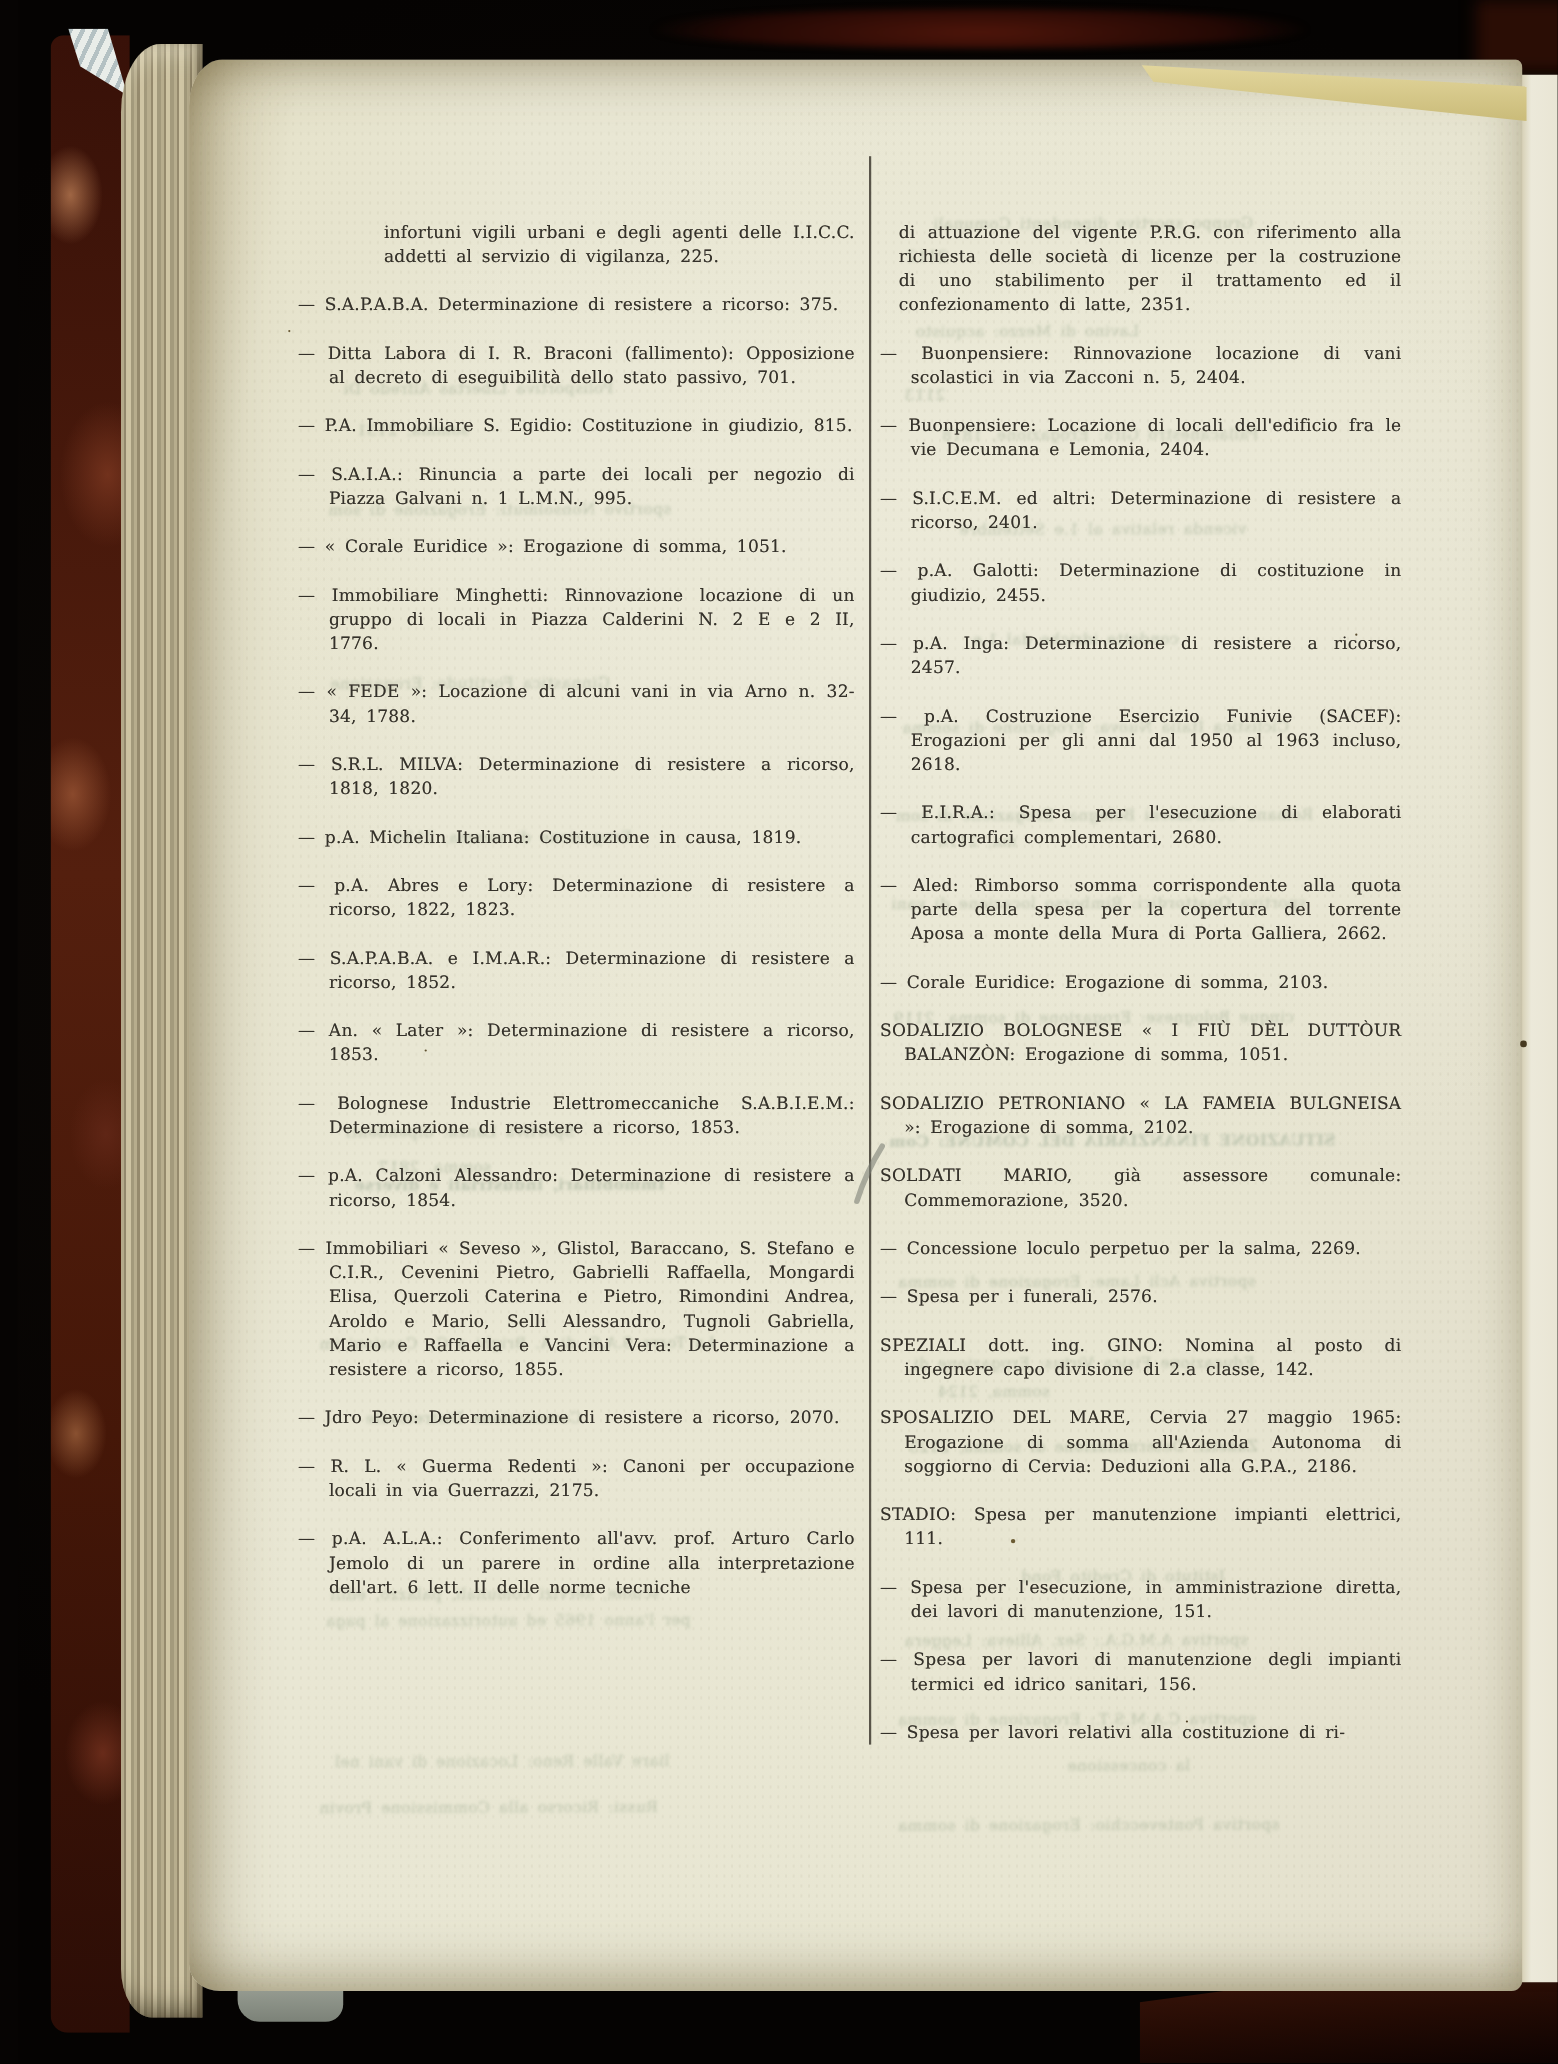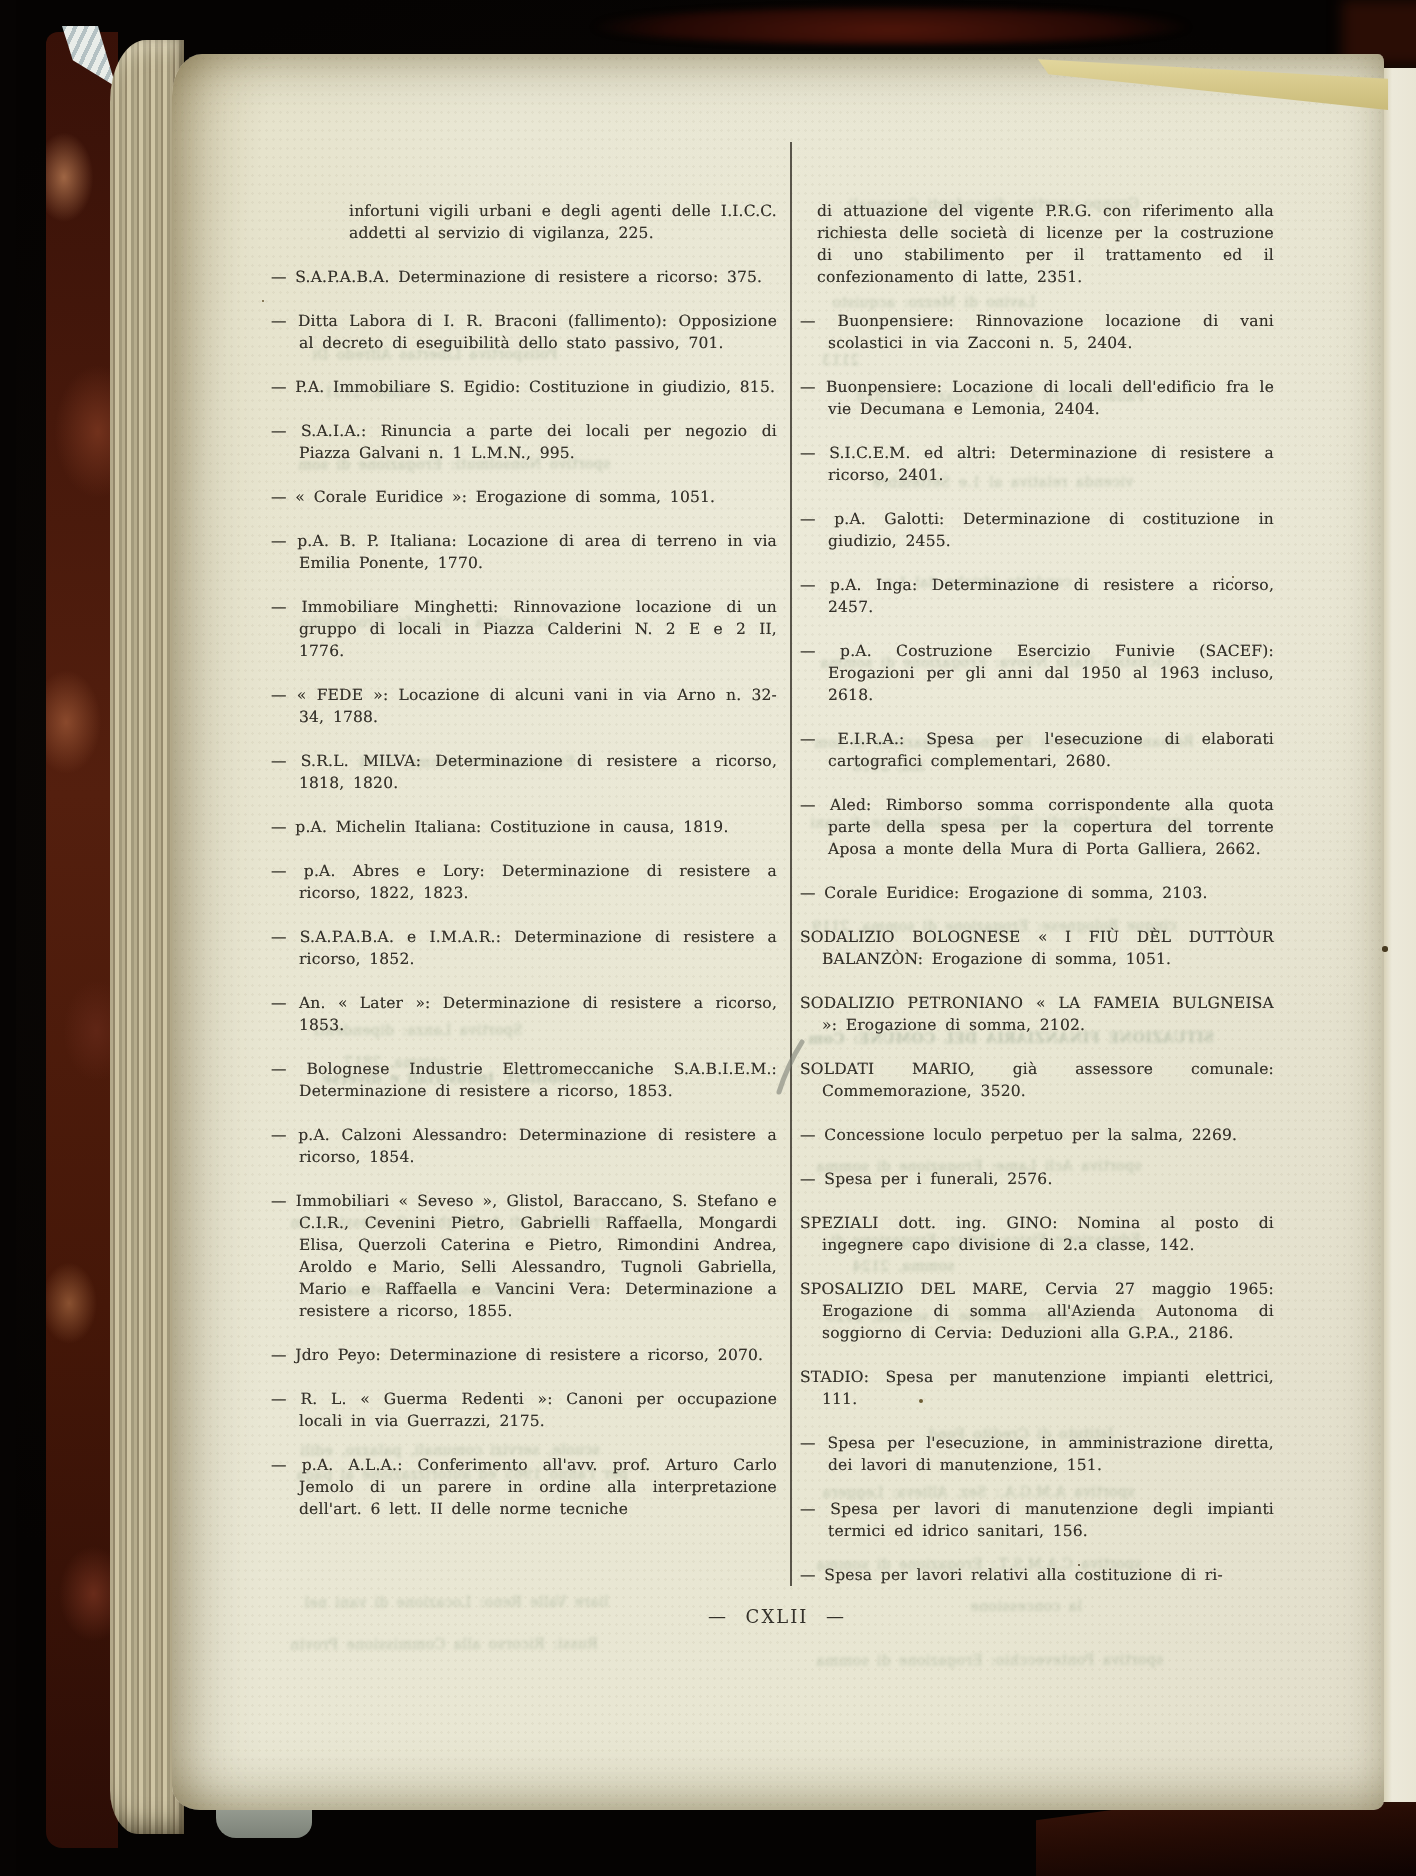--- a/index.html
+++ b/index.html
@@ -139,21 +139,20 @@
         <span class="ghost" style="left: 644px; top: 1598px;">sportiva Pontevecchio: Erogazione di somma</span>
       </div>
 
     <div class="col left" id="col-left">
         <p class="entry cont">infortuni vigili urbani e degli agenti delle I.I.C.C. addetti al servizio di vigilanza, 225.</p>
         <p class="entry dash"><span>— </span>S.A.P.A.B.A. Determinazione di resistere a ricorso: 375.</p>
         <p class="entry dash"><span>— </span>Ditta Labora di I. R. Braconi (fallimento): Opposizione al decreto di eseguibilità dello stato passivo, 701.</p>
         <p class="entry dash"><span>— </span>P.A. Immobiliare S. Egidio: Costituzione in giudizio, 815.</p>
         <p class="entry dash"><span>— </span>S.A.I.A.: Rinuncia a parte dei locali per negozio di Piazza Galvani n. 1 L.M.N., 995.</p>
         <p class="entry dash"><span>— </span>« Corale Euridice »: Erogazione di somma, 1051.</p>
-        <p class="entry dash"><span>— </span>p.A. B. P. Italiana: Locazione di area di terreno in via Emilia Ponente, 1770.</p>
         <p class="entry dash"><span>— </span>Immobiliare Minghetti: Rinnovazione locazione di un gruppo di locali in Piazza Calderini N. 2 E e 2 II, 1776.</p>
         <p class="entry dash"><span>— </span>« FEDE »: Locazione di alcuni vani in via Arno n. 32-34, 1788.</p>
         <p class="entry dash"><span>— </span>S.R.L. MILVA: Determinazione di resistere a ricorso, 1818, 1820.</p>
         <p class="entry dash"><span>— </span>p.A. Michelin Italiana: Costituzione in causa, 1819.</p>
         <p class="entry dash"><span>— </span>p.A. Abres e Lory: Determinazione di resistere a ricorso, 1822, 1823.</p>
         <p class="entry dash"><span>— </span>S.A.P.A.B.A. e I.M.A.R.: Determinazione di resistere a ricorso, 1852.</p>
         <p class="entry dash"><span>— </span>An. « Later »: Determinazione di resistere a ricorso, 1853.</p>
         <p class="entry dash"><span>— </span>Bolognese Industrie Elettromeccaniche S.A.B.I.E.M.: Determinazione di resistere a ricorso, 1853.</p>
         <p class="entry dash"><span>— </span>p.A. Calzoni Alessandro: Determinazione di resistere a ricorso, 1854.</p>
         <p class="entry dash"><span>— </span>Immobiliari « Seveso », Glistol, Baraccano, S. Stefano e C.I.R., Cevenini Pietro, Gabrielli Raffaella, Mongardi Elisa, Querzoli Caterina e Pietro, Rimondini Andrea, Aroldo e Mario, Selli Alessandro, Tugnoli Gabriella, Mario e Raffaella e Vancini Vera: Determinazione a resistere a ricorso, 1855.</p>
@@ -179,21 +178,20 @@
         <p class="entry dash"><span>— </span>Concessione loculo perpetuo per la salma, 2269.</p>
         <p class="entry dash"><span>— </span>Spesa per i funerali, 2576.</p>
         <p class="entry header">SPEZIALI dott. ing. GINO: Nomina al posto di ingegnere capo divisione di 2.a classe, 142.</p>
         <p class="entry header">SPOSALIZIO DEL MARE, Cervia 27 maggio 1965: Erogazione di somma all'Azienda Autonoma di soggiorno di Cervia: Deduzioni alla G.P.A., 2186.</p>
         <p class="entry header">STADIO: Spesa per manutenzione impianti elettrici, 111.</p>
         <p class="entry dash"><span>— </span>Spesa per l'esecuzione, in amministrazione diretta, dei lavori di manutenzione, 151.</p>
         <p class="entry dash"><span>— </span>Spesa per lavori di manutenzione degli impianti termici ed idrico sanitari, 156.</p>
         <p class="entry dash"><span>— </span>Spesa per lavori relativi alla costituzione di ri-</p>
       </div>
 
-    <div class="footer">— CXLII —</div>
 
     <svg class="pen-mark" width="36" height="60" viewBox="0 0 36 60">
       <path d="M30,4 C20,20 12,38 7,54" fill="none" stroke="#7d8076" stroke-width="5" stroke-linecap="round" opacity="0.6"></path>
     </svg>
 
     <div class="specks"></div>
   </div>
 </div>
 
 </body></html>

